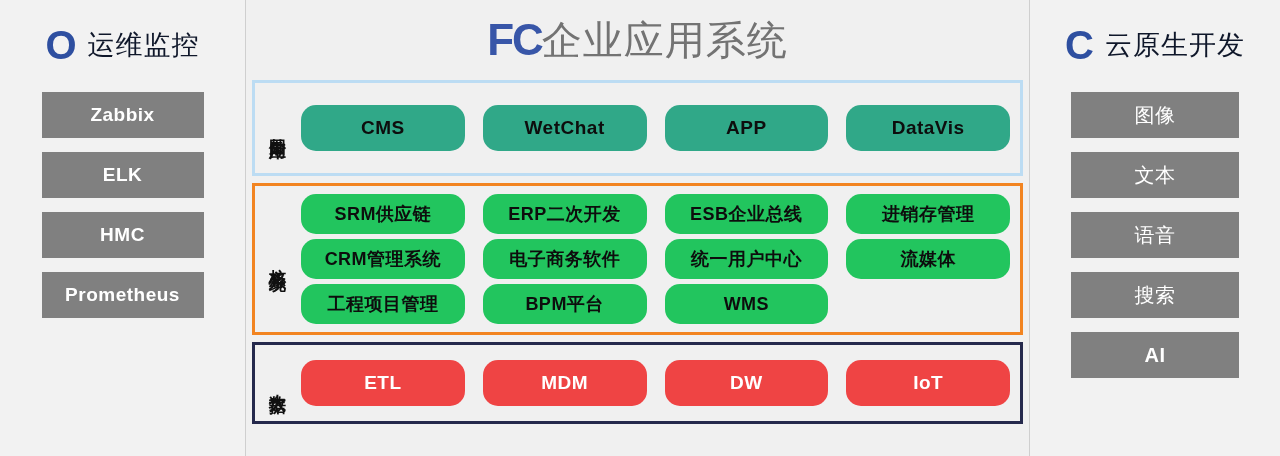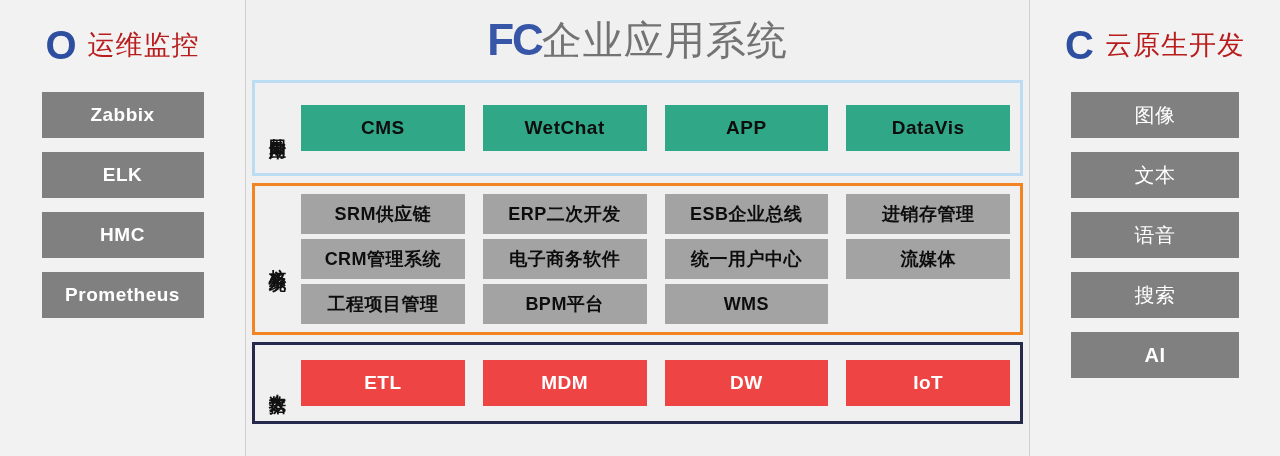--- a/index.html
+++ b/index.html
@@ -43,21 +43,21 @@
   }
   .side-logo {
     font-size: 40px;
     font-weight: 700;
     color: #2e4fa0;
     line-height: 1;
     letter-spacing: -1px;
   }
   .side-title {
     font-size: 27px;
-    color: #b91c1c;
+    color: #0f172a;
     letter-spacing: 1px;
     white-space: nowrap;
   }
 
   .side-list {
     width: 100%;
     display: flex;
     flex-direction: column;
     align-items: center;
     gap: 14px;
@@ -149,23 +149,24 @@
   .band.core .band-grid { gap: 5px 18px; padding: 6px 10px 6px 2px; }
 
   .cell {
     display: flex;
     align-items: center;
     justify-content: center;
     font-size: 19px;
     font-weight: 700;
     letter-spacing: 0.5px;
     white-space: nowrap;
+    border-radius: 15px;
   }
   .cell.green { background: #30a888; color: #0d0d0d; height: 46px; }
-  .cell.blue  { background: #a3a3a3; color: #0d0d0d; height: 40px; font-size: 18px; }
+  .cell.blue  { background: #22c55e; color: #0d0d0d; height: 40px; font-size: 18px; }
   .cell.navy  { background: #ef4444; color: #ffffff; height: 46px; }
 </style>
 </head>
 <body>
 
 <div class="page">
 
   <div class="side-col left">
     <div class="side-header">
       <span class="side-logo">O</span>

